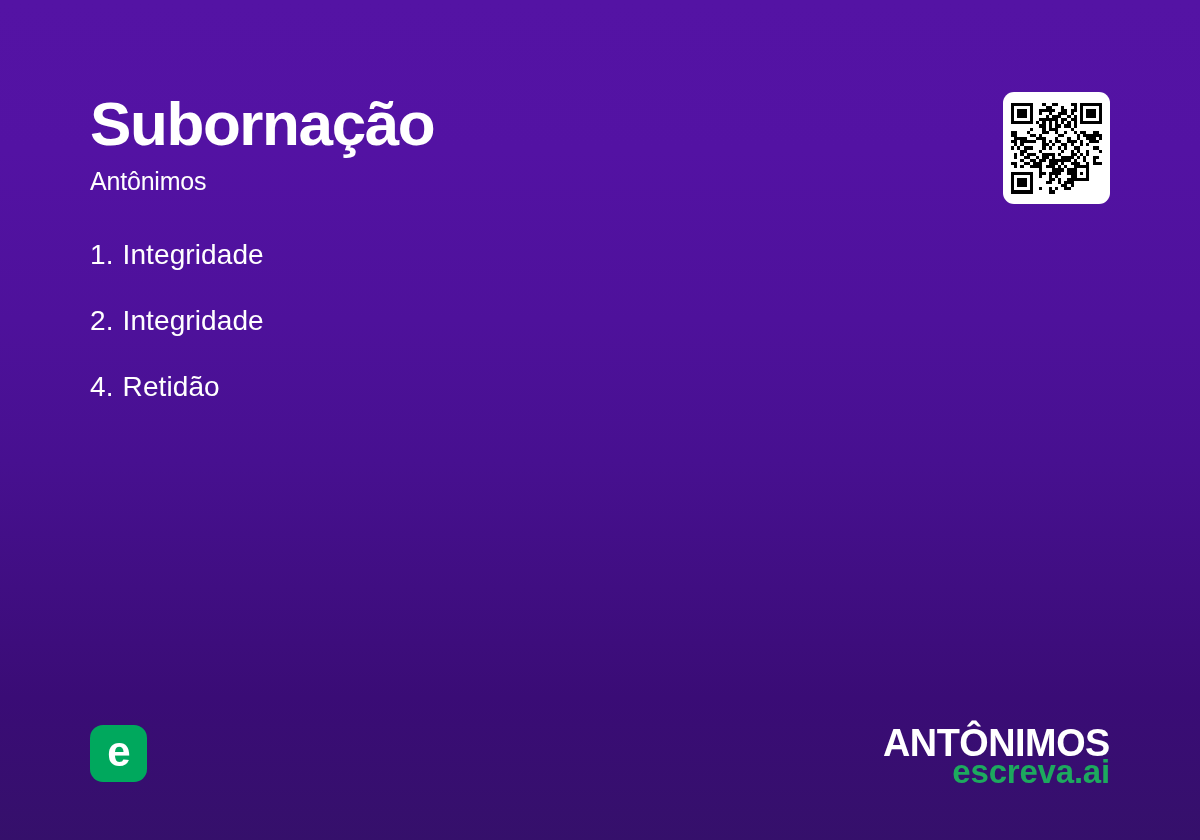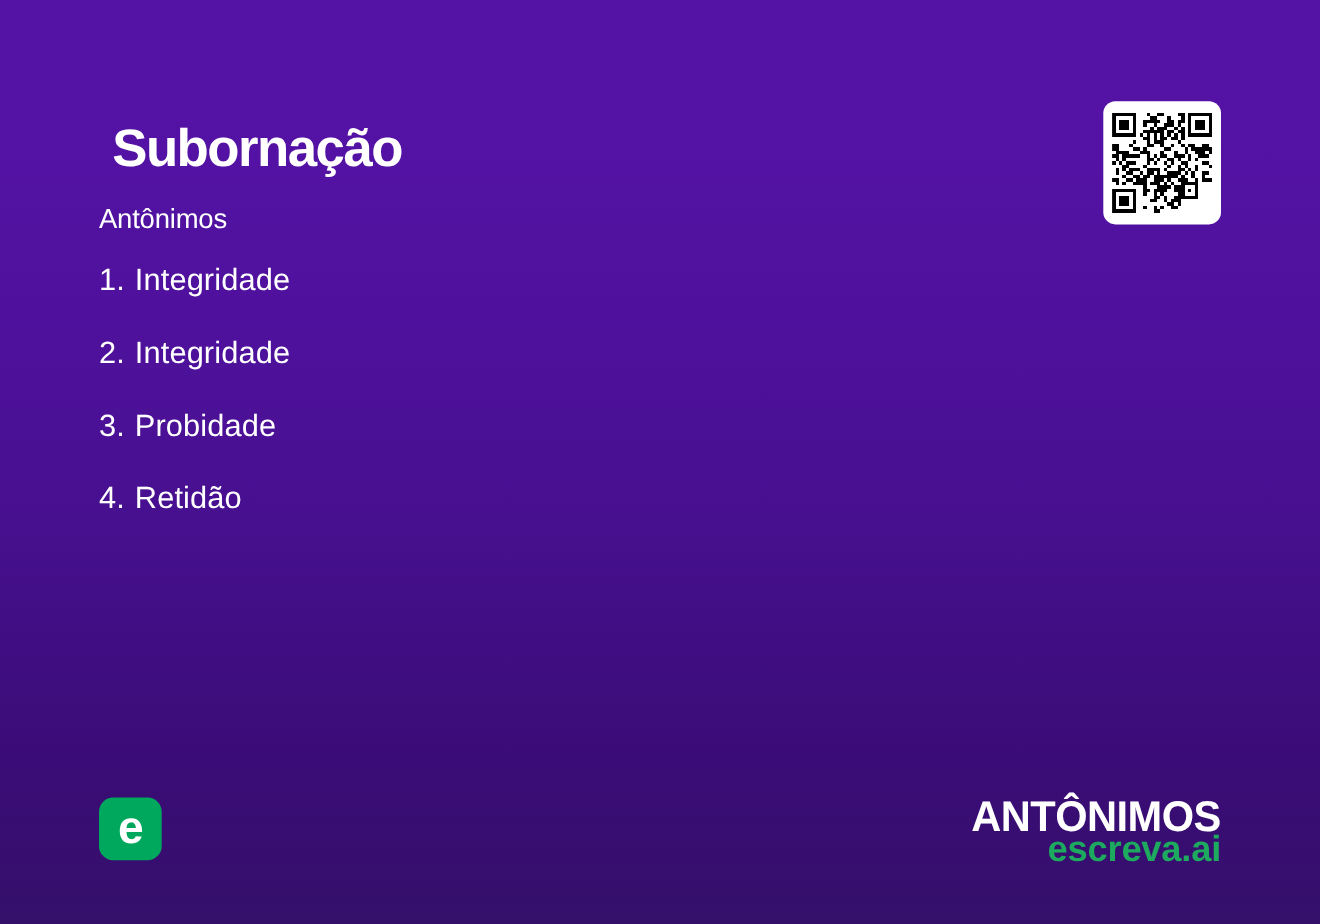--- a/index.html
+++ b/index.html
@@ -25,23 +25,23 @@
   }
 
   
   #headline-block {
     position: absolute;
     left: 90px;
     top: 88px;
     width: 760px;
   }
   #page-title {
-    margin: 12px;
+    margin: 0;
     font-family: "Liberation Sans", sans-serif;
-    font-size: 48px;
+    font-size: 62px;
     line-height: 72px;
     font-weight: 700;
     letter-spacing: -1.4px;
     color: #ffffff;
     white-space: nowrap;
   }
   #page-subtitle {
     margin: 6px 0 0 0;
     font-size: 25px;
     line-height: 30px;
@@ -147,23 +147,20 @@
   </div>
 
   <ol id="antonym-list">
     <li>
       <span class="li-index">1.</span><span>Integridade</span>
     </li>
     <li>
       <span class="li-index">2.</span><span>Integridade</span>
     </li>
     <li>
-      <span class="li-index">3.</span><span>Probidade</span>
-    </li>
-    <li>
       <span class="li-index">4.</span><span>Retidão</span>
     </li>
   </ol>
 
   <div id="qr-panel">
     <svg id="qr-svg" viewBox="0 0 29 29" shape-rendering="crispEdges" aria-hidden="true">
         <path d="M0 0h1v1h-1zM1 0h1v1h-1zM2 0h1v1h-1zM3 0h1v1h-1zM4 0h1v1h-1zM5 0h1v1h-1zM6 0h1v1h-1zM10 0h1v1h-1zM13 0h1v1h-1zM14 0h1v1h-1zM19 0h1v1h-1zM20 0h1v1h-1zM22 0h1v1h-1zM23 0h1v1h-1zM24 0h1v1h-1zM25 0h1v1h-1zM26 0h1v1h-1zM27 0h1v1h-1zM28 0h1v1h-1zM0 1h1v1h-1zM6 1h1v1h-1zM11 1h1v1h-1zM12 1h1v1h-1zM16 1h1v1h-1zM20 1h1v1h-1zM22 1h1v1h-1zM28 1h1v1h-1zM0 2h1v1h-1zM2 2h1v1h-1zM3 2h1v1h-1zM4 2h1v1h-1zM6 2h1v1h-1zM9 2h1v1h-1zM10 2h1v1h-1zM11 2h1v1h-1zM12 2h1v1h-1zM13 2h1v1h-1zM16 2h1v1h-1zM17 2h1v1h-1zM19 2h1v1h-1zM20 2h1v1h-1zM22 2h1v1h-1zM24 2h1v1h-1zM25 2h1v1h-1zM26 2h1v1h-1zM28 2h1v1h-1zM0 3h1v1h-1zM2 3h1v1h-1zM3 3h1v1h-1zM4 3h1v1h-1zM6 3h1v1h-1zM9 3h1v1h-1zM12 3h1v1h-1zM15 3h1v1h-1zM16 3h1v1h-1zM17 3h1v1h-1zM19 3h1v1h-1zM22 3h1v1h-1zM24 3h1v1h-1zM25 3h1v1h-1zM26 3h1v1h-1zM28 3h1v1h-1zM0 4h1v1h-1zM2 4h1v1h-1zM3 4h1v1h-1zM4 4h1v1h-1zM6 4h1v1h-1zM11 4h1v1h-1zM13 4h1v1h-1zM14 4h1v1h-1zM15 4h1v1h-1zM18 4h1v1h-1zM20 4h1v1h-1zM22 4h1v1h-1zM24 4h1v1h-1zM25 4h1v1h-1zM26 4h1v1h-1zM28 4h1v1h-1zM0 5h1v1h-1zM6 5h1v1h-1zM9 5h1v1h-1zM10 5h1v1h-1zM11 5h1v1h-1zM12 5h1v1h-1zM13 5h1v1h-1zM14 5h1v1h-1zM16 5h1v1h-1zM17 5h1v1h-1zM19 5h1v1h-1zM20 5h1v1h-1zM22 5h1v1h-1zM28 5h1v1h-1zM0 6h1v1h-1zM1 6h1v1h-1zM2 6h1v1h-1zM3 6h1v1h-1zM4 6h1v1h-1zM5 6h1v1h-1zM6 6h1v1h-1zM8 6h1v1h-1zM10 6h1v1h-1zM12 6h1v1h-1zM14 6h1v1h-1zM16 6h1v1h-1zM18 6h1v1h-1zM20 6h1v1h-1zM22 6h1v1h-1zM23 6h1v1h-1zM24 6h1v1h-1zM25 6h1v1h-1zM26 6h1v1h-1zM27 6h1v1h-1zM28 6h1v1h-1zM9 7h1v1h-1zM10 7h1v1h-1zM12 7h1v1h-1zM14 7h1v1h-1zM15 7h1v1h-1zM17 7h1v1h-1zM18 7h1v1h-1zM20 7h1v1h-1zM6 8h1v1h-1zM10 8h1v1h-1zM12 8h1v1h-1zM13 8h1v1h-1zM14 8h1v1h-1zM19 8h1v1h-1zM0 9h1v1h-1zM1 9h1v1h-1zM5 9h1v1h-1zM10 9h1v1h-1zM11 9h1v1h-1zM14 9h1v1h-1zM17 9h1v1h-1zM20 9h1v1h-1zM22 9h1v1h-1zM23 9h1v1h-1zM26 9h1v1h-1zM27 9h1v1h-1zM0 10h1v1h-1zM1 10h1v1h-1zM6 10h1v1h-1zM7 10h1v1h-1zM9 10h1v1h-1zM15 10h1v1h-1zM16 10h1v1h-1zM21 10h1v1h-1zM23 10h1v1h-1zM24 10h1v1h-1zM25 10h1v1h-1zM26 10h1v1h-1zM27 10h1v1h-1zM28 10h1v1h-1zM1 11h1v1h-1zM2 11h1v1h-1zM3 11h1v1h-1zM4 11h1v1h-1zM8 11h1v1h-1zM9 11h1v1h-1zM10 11h1v1h-1zM14 11h1v1h-1zM18 11h1v1h-1zM21 11h1v1h-1zM24 11h1v1h-1zM25 11h1v1h-1zM26 11h1v1h-1zM28 11h1v1h-1zM0 12h1v1h-1zM1 12h1v1h-1zM3 12h1v1h-1zM4 12h1v1h-1zM5 12h1v1h-1zM6 12h1v1h-1zM7 12h1v1h-1zM10 12h1v1h-1zM12 12h1v1h-1zM14 12h1v1h-1zM15 12h1v1h-1zM18 12h1v1h-1zM19 12h1v1h-1zM20 12h1v1h-1zM22 12h1v1h-1zM25 12h1v1h-1zM26 12h1v1h-1zM27 12h1v1h-1zM1 13h1v1h-1zM3 13h1v1h-1zM10 13h1v1h-1zM11 13h1v1h-1zM13 13h1v1h-1zM16 13h1v1h-1zM17 13h1v1h-1zM19 13h1v1h-1zM22 13h1v1h-1zM24 13h1v1h-1zM0 14h1v1h-1zM2 14h1v1h-1zM4 14h1v1h-1zM5 14h1v1h-1zM6 14h1v1h-1zM10 14h1v1h-1zM12 14h1v1h-1zM15 14h1v1h-1zM17 14h1v1h-1zM20 14h1v1h-1zM21 14h1v1h-1zM26 14h1v1h-1zM27 14h1v1h-1zM3 15h1v1h-1zM4 15h1v1h-1zM9 15h1v1h-1zM16 15h1v1h-1zM19 15h1v1h-1zM21 15h1v1h-1zM24 15h1v1h-1zM28 15h1v1h-1zM1 16h1v1h-1zM3 16h1v1h-1zM5 16h1v1h-1zM6 16h1v1h-1zM7 16h1v1h-1zM10 16h1v1h-1zM11 16h1v1h-1zM12 16h1v1h-1zM13 16h1v1h-1zM15 16h1v1h-1zM19 16h1v1h-1zM20 16h1v1h-1zM22 16h1v1h-1zM24 16h1v1h-1zM1 17h1v1h-1zM4 17h1v1h-1zM5 17h1v1h-1zM8 17h1v1h-1zM10 17h1v1h-1zM11 17h1v1h-1zM13 17h1v1h-1zM16 17h1v1h-1zM17 17h1v1h-1zM18 17h1v1h-1zM19 17h1v1h-1zM21 17h1v1h-1zM23 17h1v1h-1zM26 17h1v1h-1zM27 17h1v1h-1zM3 18h1v1h-1zM6 18h1v1h-1zM7 18h1v1h-1zM9 18h1v1h-1zM10 18h1v1h-1zM12 18h1v1h-1zM13 18h1v1h-1zM14 18h1v1h-1zM15 18h1v1h-1zM16 18h1v1h-1zM17 18h1v1h-1zM18 18h1v1h-1zM20 18h1v1h-1zM23 18h1v1h-1zM26 18h1v1h-1zM0 19h1v1h-1zM1 19h1v1h-1zM4 19h1v1h-1zM5 19h1v1h-1zM7 19h1v1h-1zM8 19h1v1h-1zM9 19h1v1h-1zM12 19h1v1h-1zM13 19h1v1h-1zM14 19h1v1h-1zM16 19h1v1h-1zM19 19h1v1h-1zM20 19h1v1h-1zM21 19h1v1h-1zM24 19h1v1h-1zM26 19h1v1h-1zM27 19h1v1h-1zM28 19h1v1h-1zM1 20h1v1h-1zM3 20h1v1h-1zM6 20h1v1h-1zM7 20h1v1h-1zM8 20h1v1h-1zM9 20h1v1h-1zM11 20h1v1h-1zM12 20h1v1h-1zM13 20h1v1h-1zM15 20h1v1h-1zM17 20h1v1h-1zM20 20h1v1h-1zM21 20h1v1h-1zM22 20h1v1h-1zM23 20h1v1h-1zM24 20h1v1h-1zM9 21h1v1h-1zM13 21h1v1h-1zM14 21h1v1h-1zM15 21h1v1h-1zM16 21h1v1h-1zM18 21h1v1h-1zM19 21h1v1h-1zM20 21h1v1h-1zM24 21h1v1h-1zM0 22h1v1h-1zM1 22h1v1h-1zM2 22h1v1h-1zM3 22h1v1h-1zM4 22h1v1h-1zM5 22h1v1h-1zM6 22h1v1h-1zM9 22h1v1h-1zM10 22h1v1h-1zM12 22h1v1h-1zM13 22h1v1h-1zM14 22h1v1h-1zM15 22h1v1h-1zM18 22h1v1h-1zM19 22h1v1h-1zM20 22h1v1h-1zM22 22h1v1h-1zM24 22h1v1h-1zM0 23h1v1h-1zM6 23h1v1h-1zM9 23h1v1h-1zM12 23h1v1h-1zM14 23h1v1h-1zM19 23h1v1h-1zM20 23h1v1h-1zM24 23h1v1h-1zM0 24h1v1h-1zM2 24h1v1h-1zM3 24h1v1h-1zM4 24h1v1h-1zM6 24h1v1h-1zM12 24h1v1h-1zM13 24h1v1h-1zM15 24h1v1h-1zM18 24h1v1h-1zM19 24h1v1h-1zM20 24h1v1h-1zM21 24h1v1h-1zM22 24h1v1h-1zM23 24h1v1h-1zM24 24h1v1h-1zM0 25h1v1h-1zM2 25h1v1h-1zM3 25h1v1h-1zM4 25h1v1h-1zM6 25h1v1h-1zM11 25h1v1h-1zM12 25h1v1h-1zM15 25h1v1h-1zM17 25h1v1h-1zM18 25h1v1h-1zM19 25h1v1h-1zM0 26h1v1h-1zM2 26h1v1h-1zM3 26h1v1h-1zM4 26h1v1h-1zM6 26h1v1h-1zM16 26h1v1h-1zM17 26h1v1h-1zM19 26h1v1h-1zM0 27h1v1h-1zM6 27h1v1h-1zM9 27h1v1h-1zM12 27h1v1h-1zM14 27h1v1h-1zM17 27h1v1h-1zM18 27h1v1h-1zM0 28h1v1h-1zM1 28h1v1h-1zM2 28h1v1h-1zM3 28h1v1h-1zM4 28h1v1h-1zM5 28h1v1h-1zM6 28h1v1h-1zM12 28h1v1h-1zM13 28h1v1h-1z" fill="#000000"></path>
       </svg>
   </div>
 

